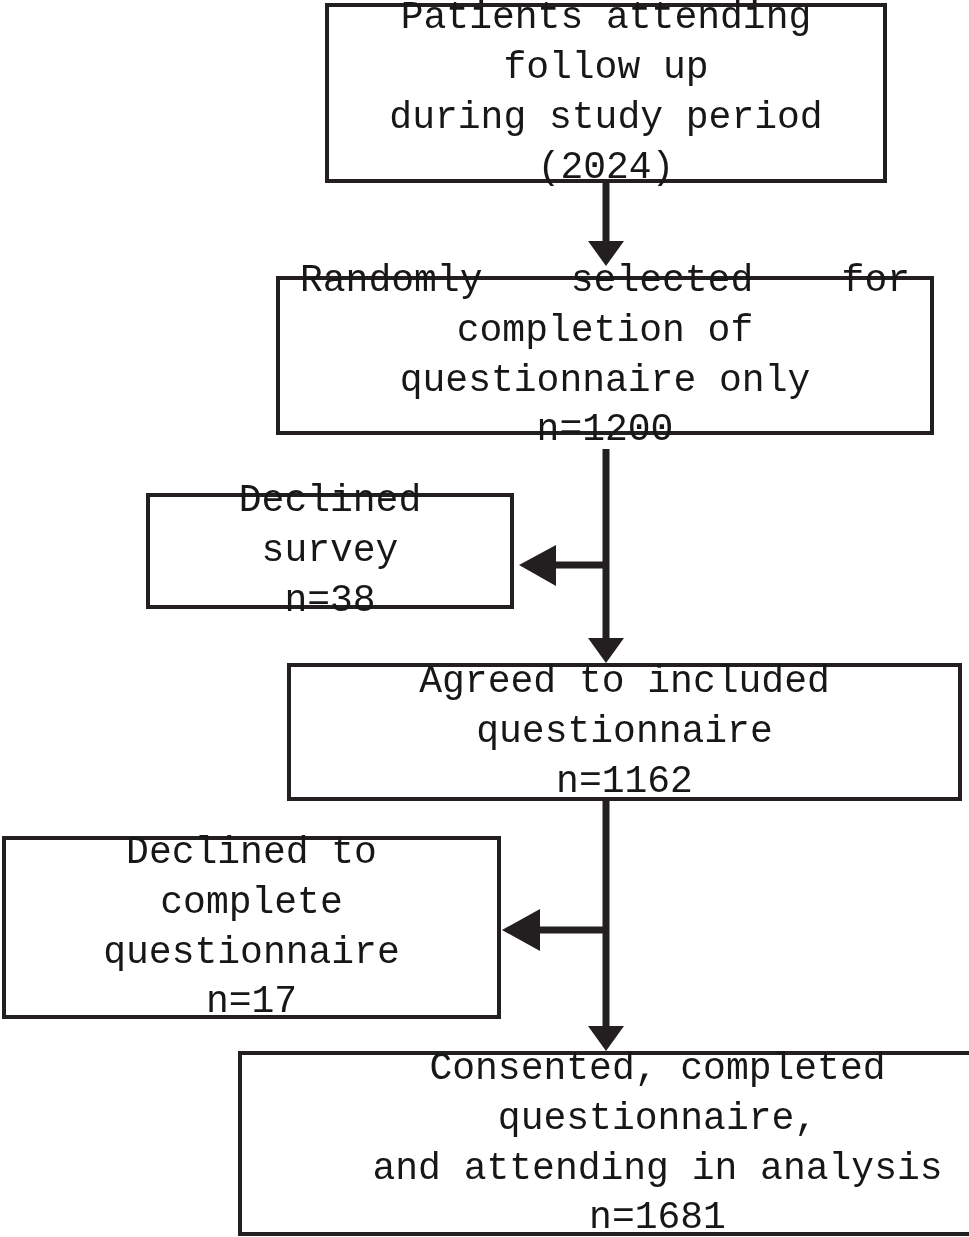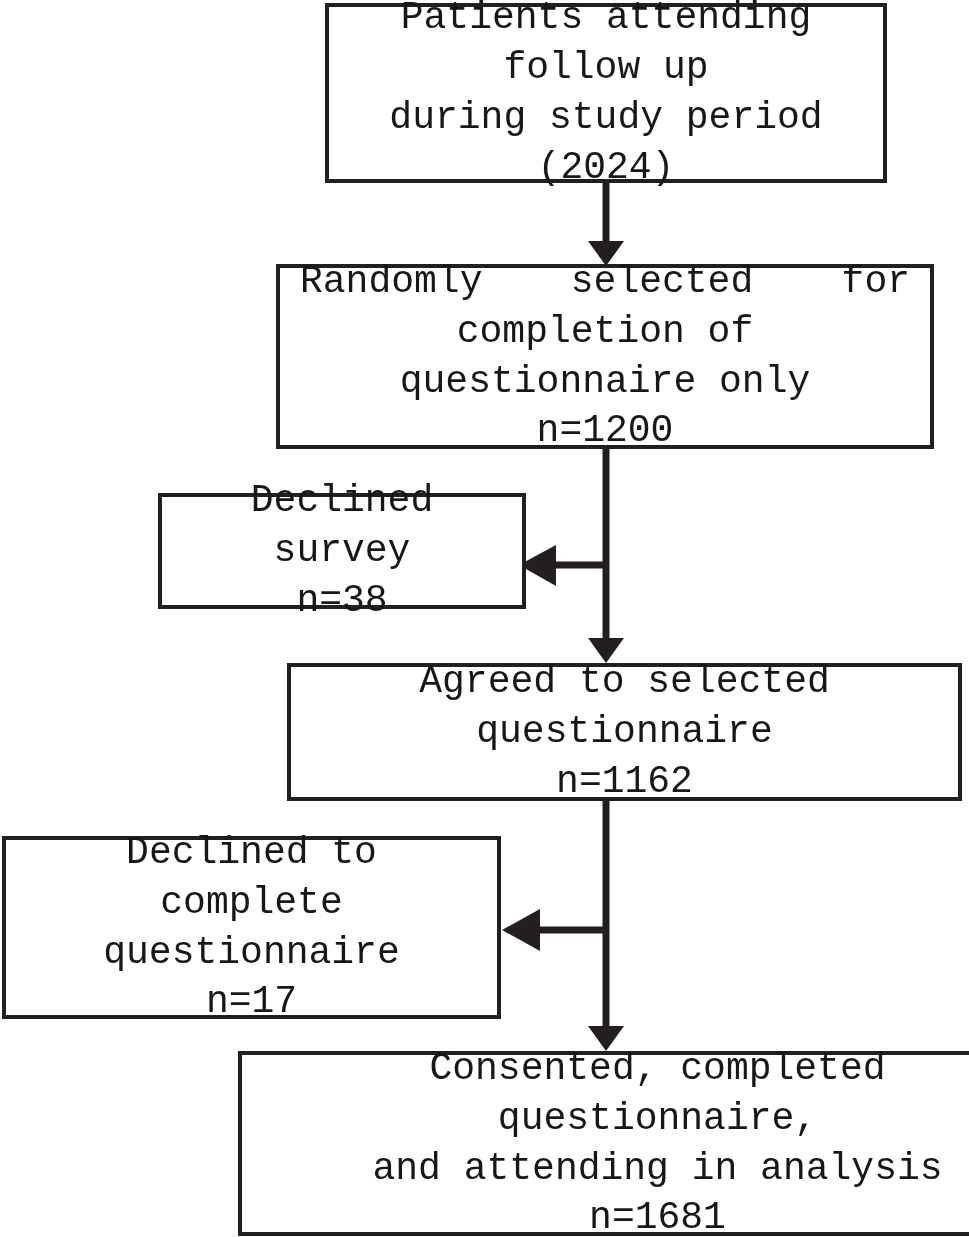--- a/index.html
+++ b/index.html
@@ -41,22 +41,22 @@
   .edge-layer {
     position: absolute;
     left: 0;
     top: 0;
     width: 969px;
     height: 1237px;
     pointer-events: none;
   }
   
   #box-enrolled      { left: 325px; top: 3px;    width: 562px; height: 180px; }
-  #box-randomized    { left: 276px; top: 264px;  width: 658px; height: 185px; }
-  #box-declined-survey { left: 158px; top: 493px; width: 368px; height: 116px; }
+  #box-randomized    { left: 276px; top: 276px;  width: 658px; height: 159px; }
+  #box-declined-survey { left: 146px; top: 493px; width: 368px; height: 116px; }
   #box-agreed        { left: 287px; top: 663px;  width: 675px; height: 138px; }
   #box-declined-quest{ left: 2px;   top: 836px;  width: 499px; height: 183px; }
   #box-included      { left: 238px; top: 1051px; width: 839px; height: 185px; }
 </style>
 </head>
 <body>
 
 <div id="flowchart-root">
 
   <svg class="edge-layer" viewBox="0 0 969 1237" width="969" height="1237" xmlns="http://www.w3.org/2000/svg">
@@ -98,21 +98,21 @@
     <div class="node-text">completion of questionnaire only</div>
     <div class="node-text">n=1200</div>
   </div>
 
   <div class="node-box" id="box-declined-survey">
     <div class="node-text">Declined survey</div>
     <div class="node-text">n=38</div>
   </div>
 
   <div class="node-box" id="box-agreed">
-    <div class="node-text">Agreed to selected questionnaire</div>
+    <div class="node-text">Agreed to included questionnaire</div>
     <div class="node-text">n=1162</div>
   </div>
 
   <div class="node-box" id="box-declined-quest">
     <div class="node-text">Declined to complete</div>
     <div class="node-text">questionnaire</div>
     <div class="node-text">n=17</div>
   </div>
 
   <div class="node-box" id="box-included">

